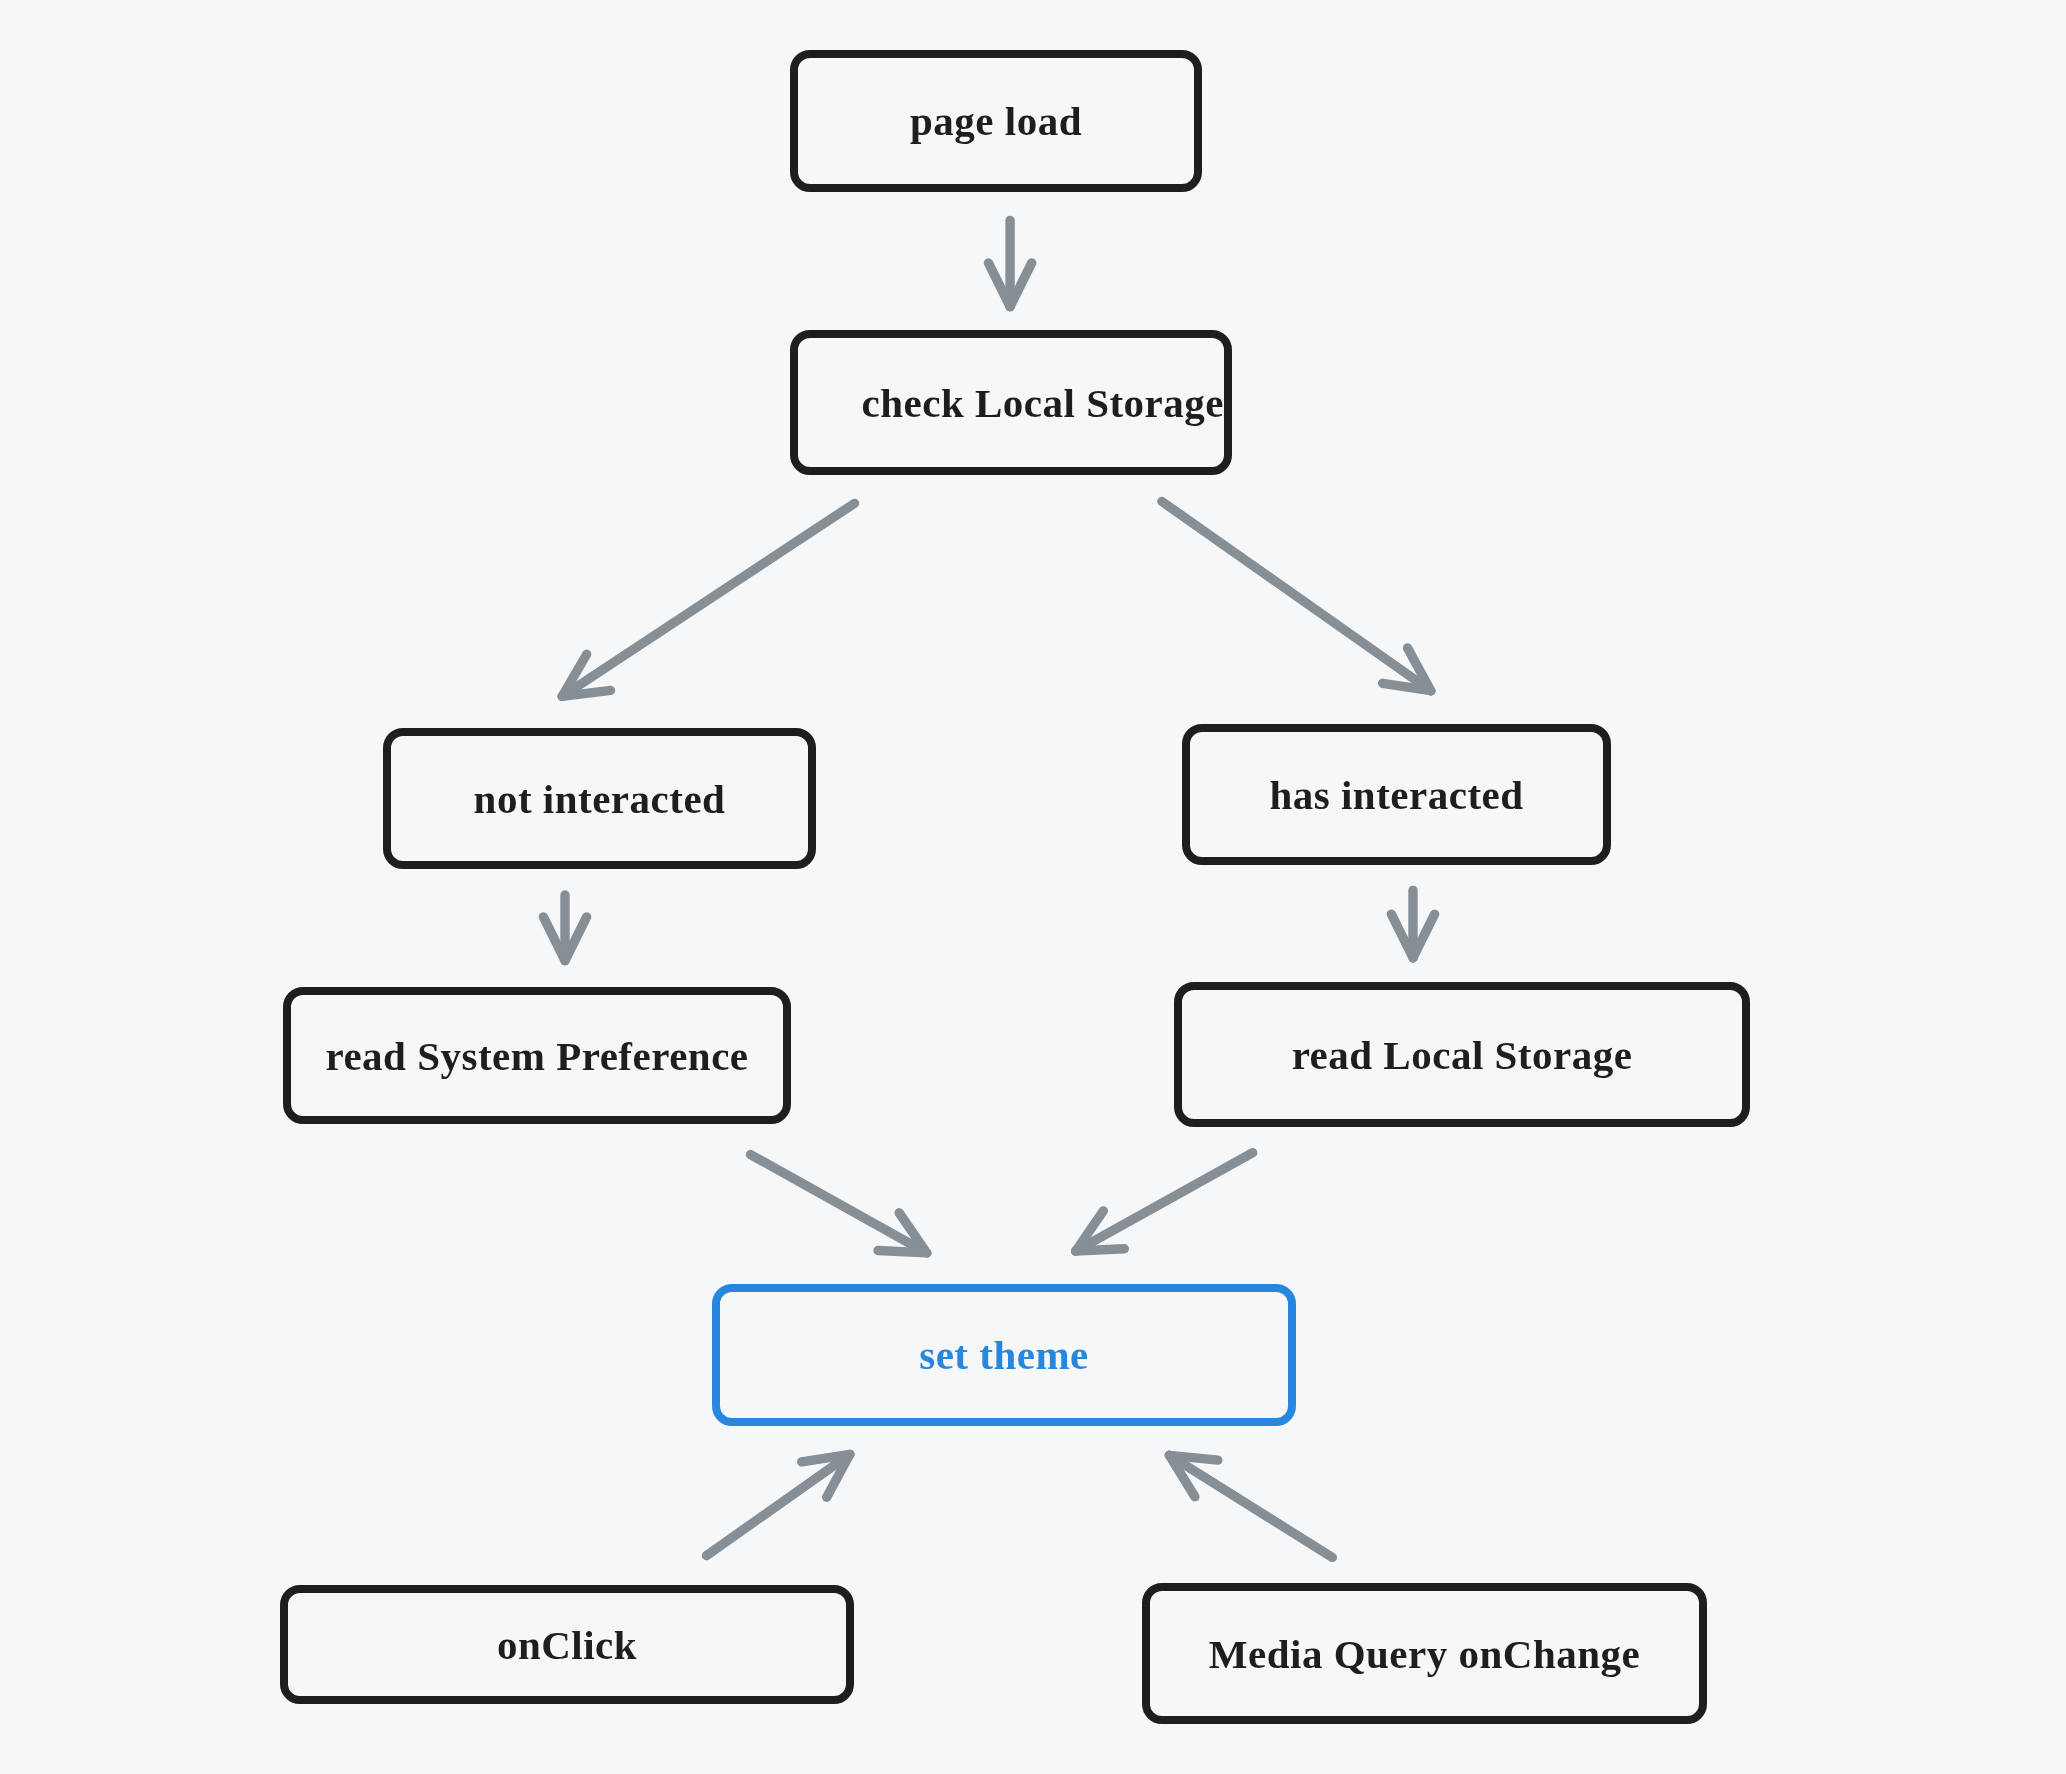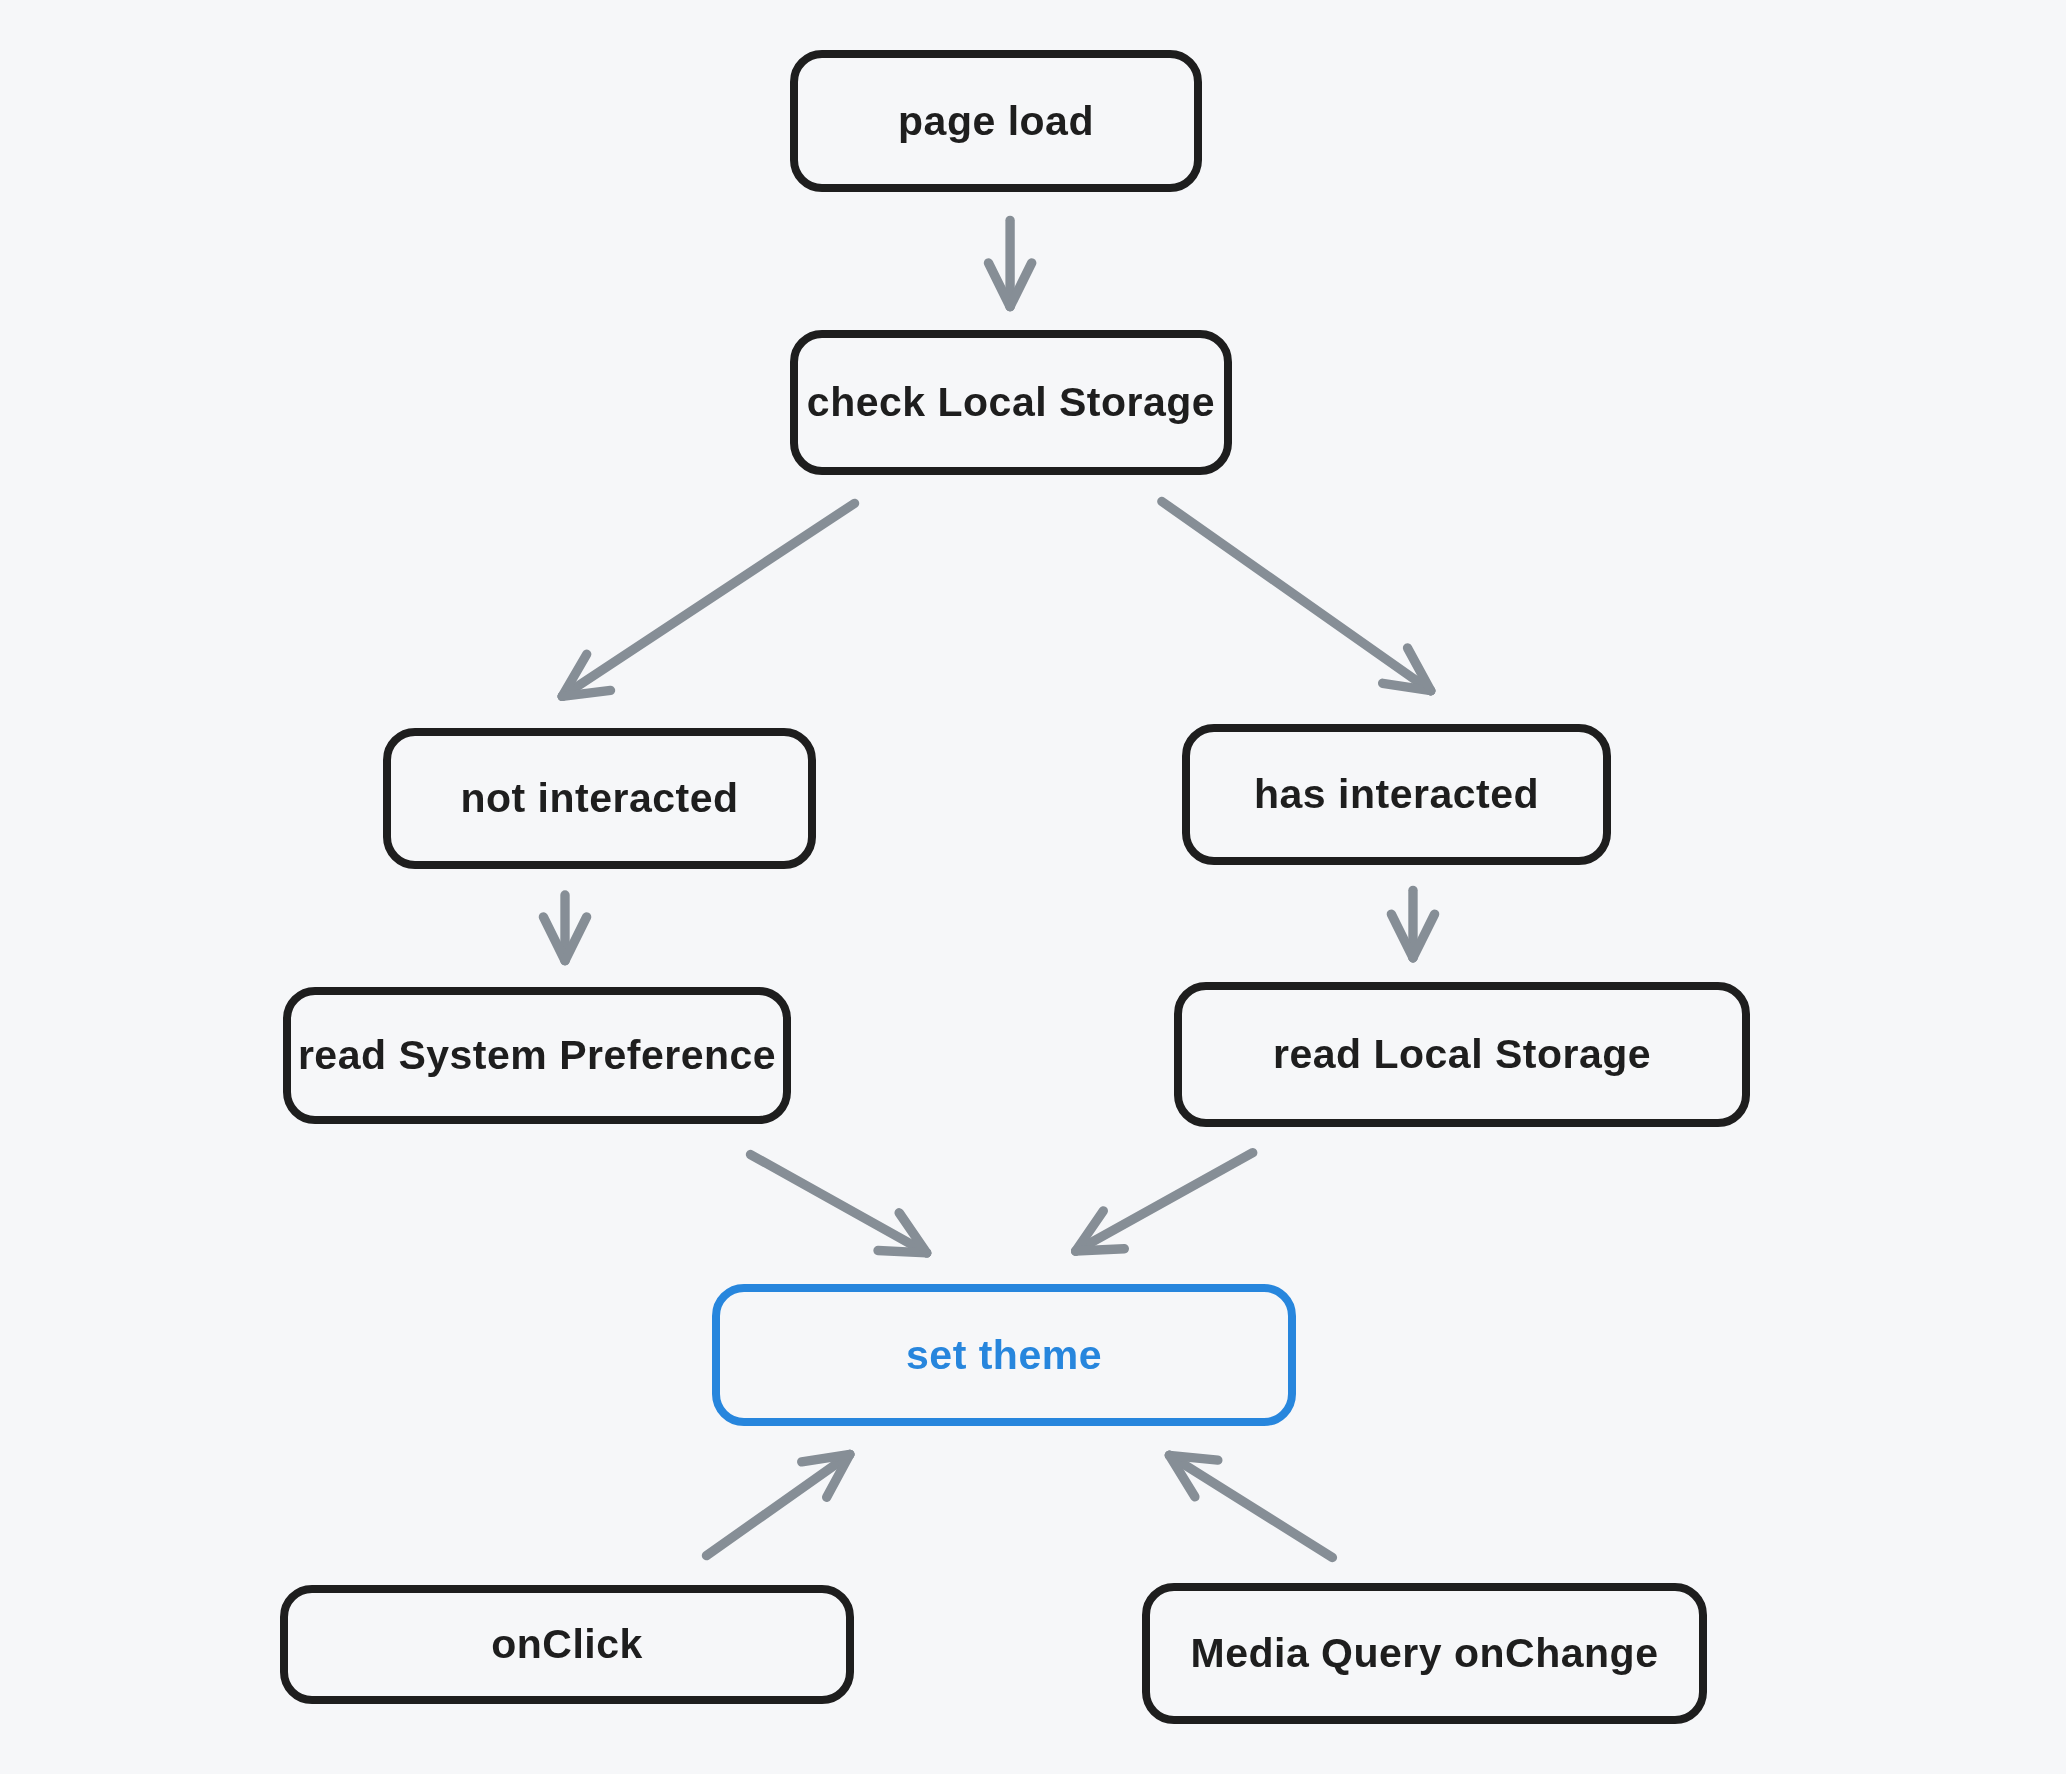--- a/index.html
+++ b/index.html
@@ -14,31 +14,32 @@
     width:2067px;height:1775px;
     background:var(--bg);
     font-family:"Liberation Sans", sans-serif;
     overflow:hidden;
   }
   .edges{position:absolute;left:0;top:0;width:2067px;height:1775px;}
   .node{
     position:absolute;
     box-sizing:border-box;
     border:8.4px solid var(--stroke);
-    border-radius:32px;
+    border-radius:20px;
     display:flex;align-items:center;justify-content:center;
     color:var(--stroke);
     font-size:41px;font-weight:700;letter-spacing:0.5px;
     background:transparent;
+    font-family:Liberation Serif, serif;
   }
   .node.accent{border-color:var(--accent);color:var(--accent);}
   .node span{white-space:nowrap;}
 
   .n-page-load{left:790px;top:50px;width:412px;height:142px;}
-  .n-check-local-storage{left:790px;top:330px;width:442px;height:145px;}
+  .n-check-local-storage{left:790px;top:330px;width:442px;height:145px;justify-content:flex-end;}
   .n-not-interacted{left:351px;top:728px;width:433px;height:141px;margin-left:32px;}
   .n-has-interacted{left:1182px;top:724px;width:429px;height:141px;}
   .n-read-system-preference{left:283px;top:987px;width:508px;height:137px;}
   .n-read-local-storage{left:1145px;top:982px;width:576px;height:145px;margin-left:29px;}
   .n-set-theme{left:712px;top:1284px;width:584px;height:142px;}
   .n-on-click{left:280px;top:1585px;width:574px;height:119px;justify-content:center;}
   .n-media-query-onchange{left:1142px;top:1583px;width:565px;height:141px;}
 </style>
 </head>
 <body>

